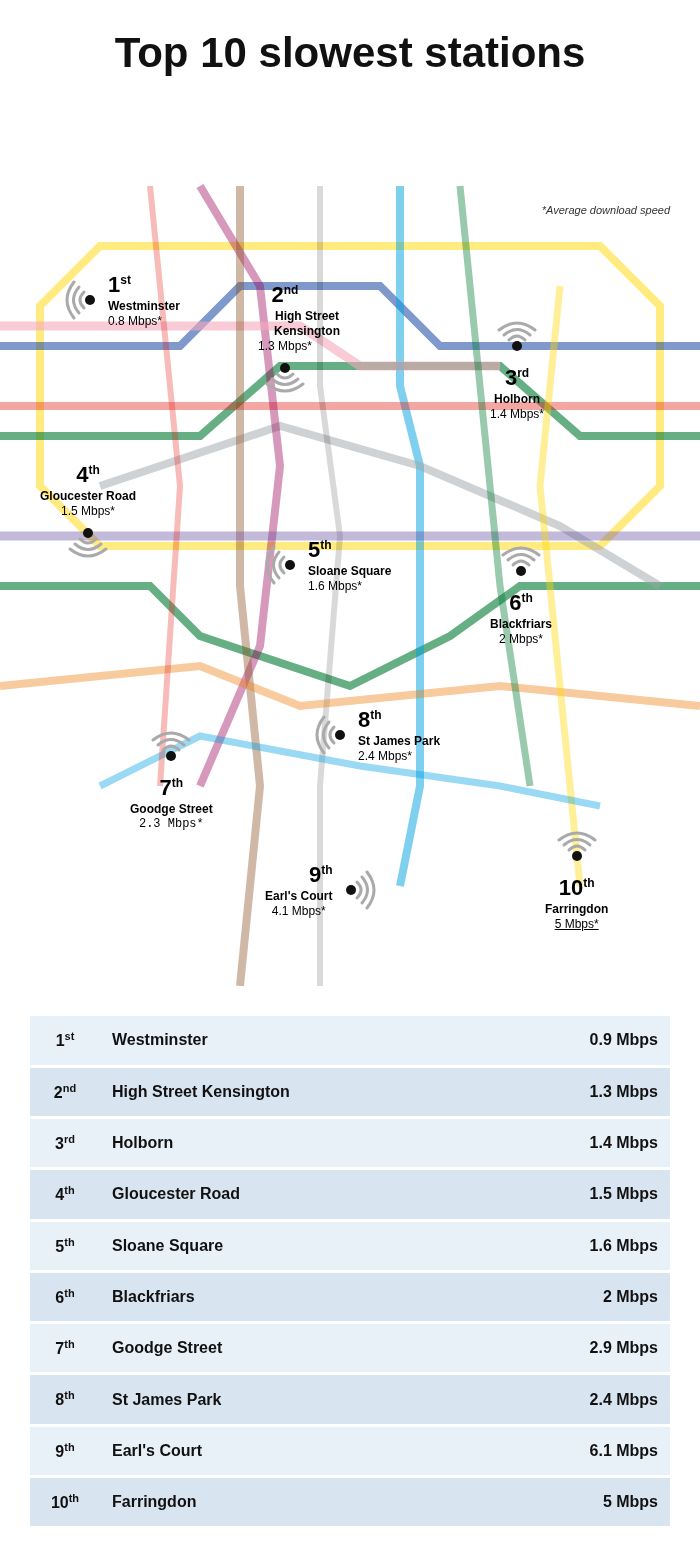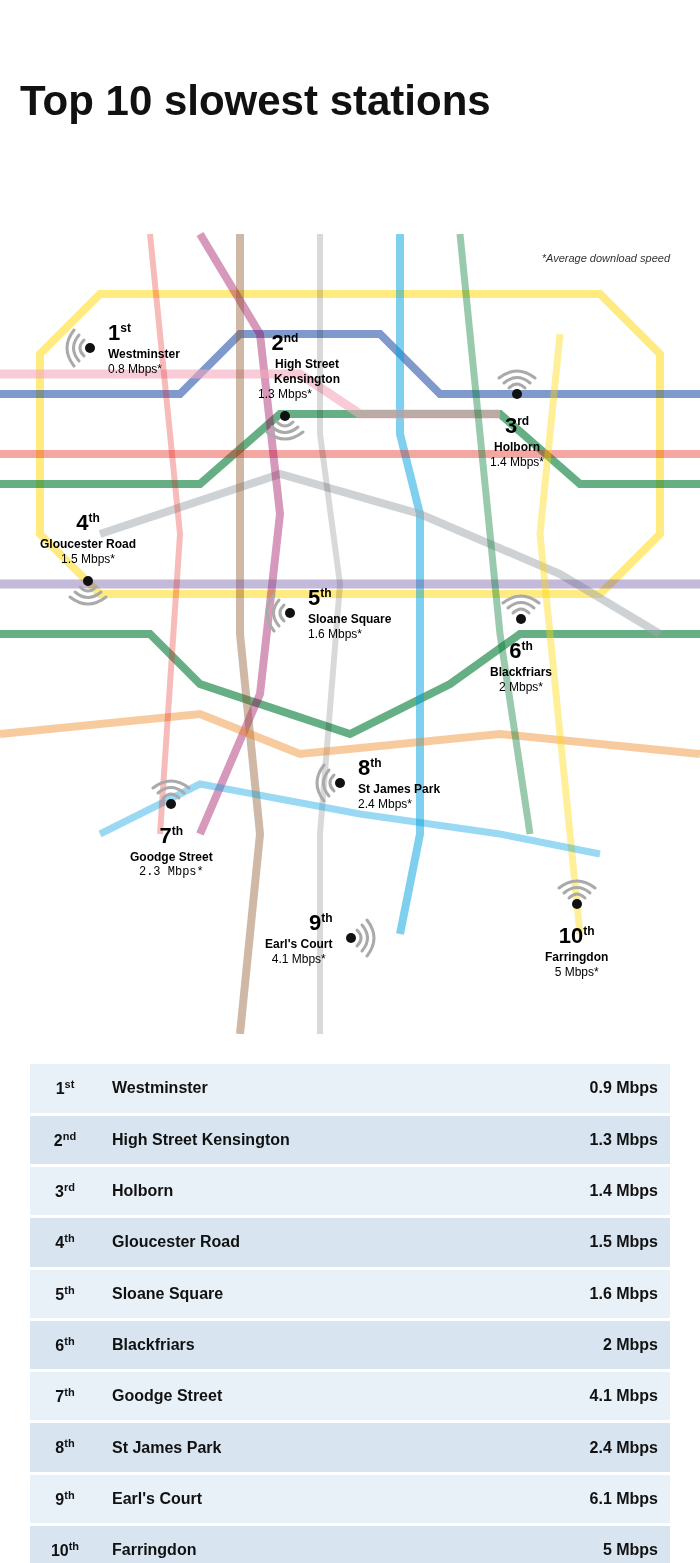--- a/index.html
+++ b/index.html
@@ -4,23 +4,22 @@
   <style>
     * { margin: 0; padding: 0; box-sizing: border-box; }
     body {
       width: 700px;
       background: #fff;
       font-family: Arial, Helvetica, sans-serif;
     }
 
     
     .title-section {
-      text-align: left;
+      text-align: center;
       padding: 30px 20px 10px;
-      margin-top: 48px;
     }
     .main-title {
       font-size: 42px;
       font-weight: 900;
       color: #111;
       line-height: 1.1;
     }
 
     
     .map-section {
@@ -283,21 +282,21 @@
     <g transform="">
       <circle cx="22" cy="30" r="5" fill="#111"></circle>
       <path d="M 14 24 Q 22 16 30 24" fill="none" stroke="#aaa" stroke-width="3" stroke-linecap="round"></path>
       <path d="M 9 19 Q 22 8 35 19" fill="none" stroke="#aaa" stroke-width="3" stroke-linecap="round"></path>
       <path d="M 4 14 Q 22 0 40 14" fill="none" stroke="#aaa" stroke-width="3" stroke-linecap="round"></path>
     </g>
   </svg></div>
         <div style="line-height:1.25;text-align:center;">
           <div style="font-size:22px;font-weight:900;">10<sup style="font-size:12px;font-weight:700;">th</sup></div>
           <div style="font-size:12px;font-weight:700;">Farringdon</div>
-          <div style="font-size:12px;">5 Mbps*</div>
+          <div style="font-size:12px;text-decoration:underline;">5 Mbps*</div>
         </div>
       </div>
     </div>
 </div>
 
 <div class="table-section">
   <table class="data-table">
     <tbody id="table-body">
         <tr>
     <td class="td-rank">1<sup>st</sup></td>
@@ -325,21 +324,21 @@
     <td class="td-speed">1.6 Mbps</td>
   </tr>
         <tr>
     <td class="td-rank">6<sup>th</sup></td>
     <td class="td-name">Blackfriars</td>
     <td class="td-speed">2 Mbps</td>
   </tr>
         <tr>
     <td class="td-rank">7<sup>th</sup></td>
     <td class="td-name">Goodge Street</td>
-    <td class="td-speed">4.1 Mbps</td>
+    <td class="td-speed">2.9 Mbps</td>
   </tr>
         <tr>
     <td class="td-rank">8<sup>th</sup></td>
     <td class="td-name">St James Park</td>
     <td class="td-speed">2.4 Mbps</td>
   </tr>
         <tr>
     <td class="td-rank">9<sup>th</sup></td>
     <td class="td-name">Earl's Court</td>
     <td class="td-speed">6.1 Mbps</td>

